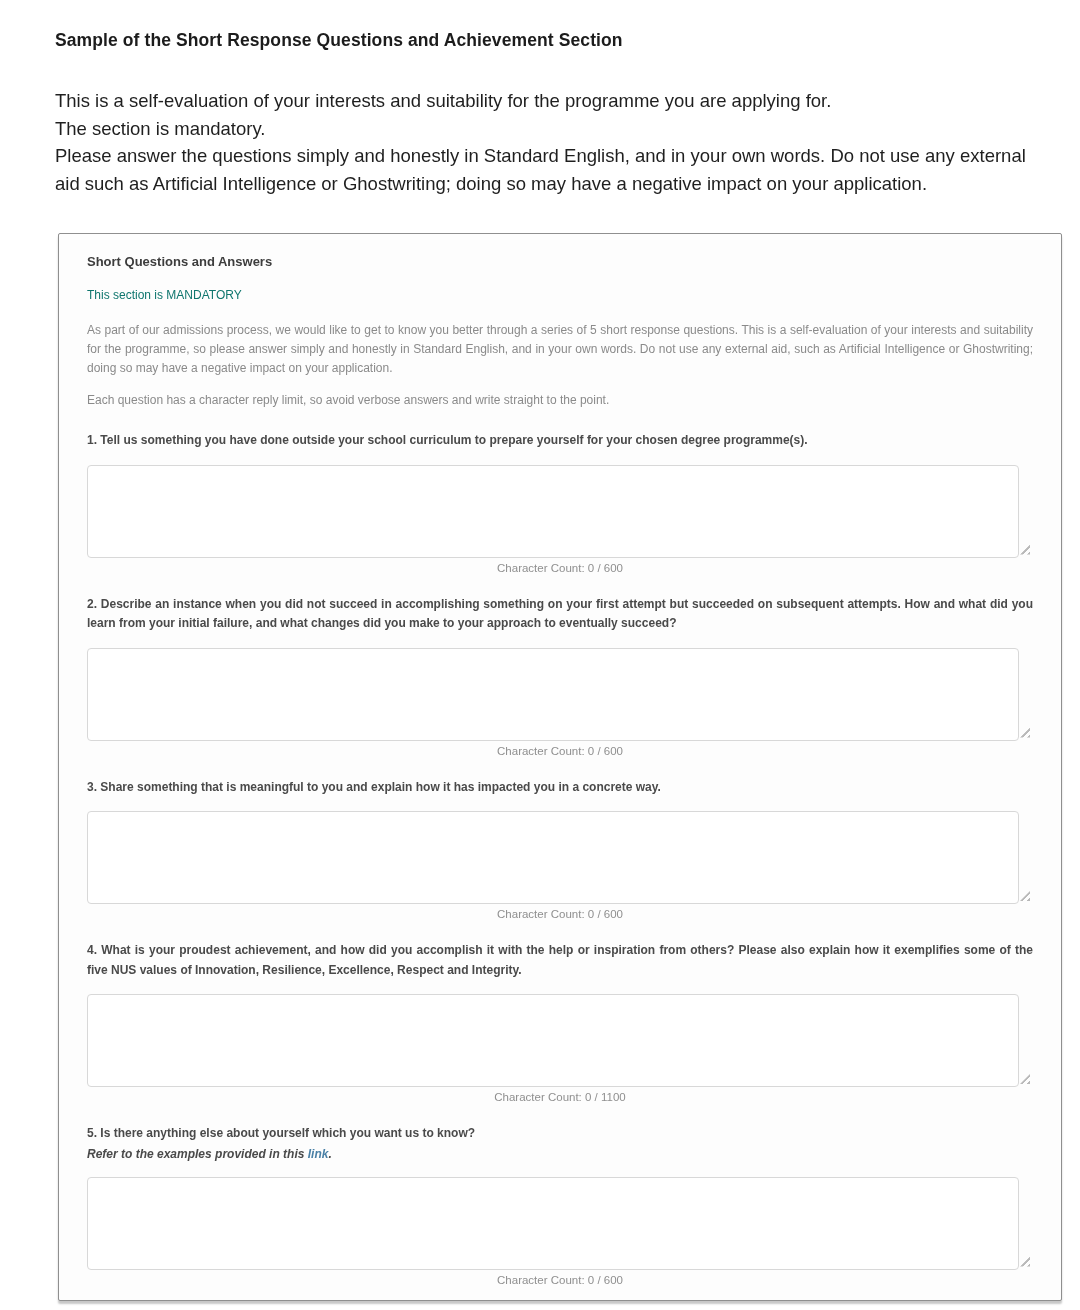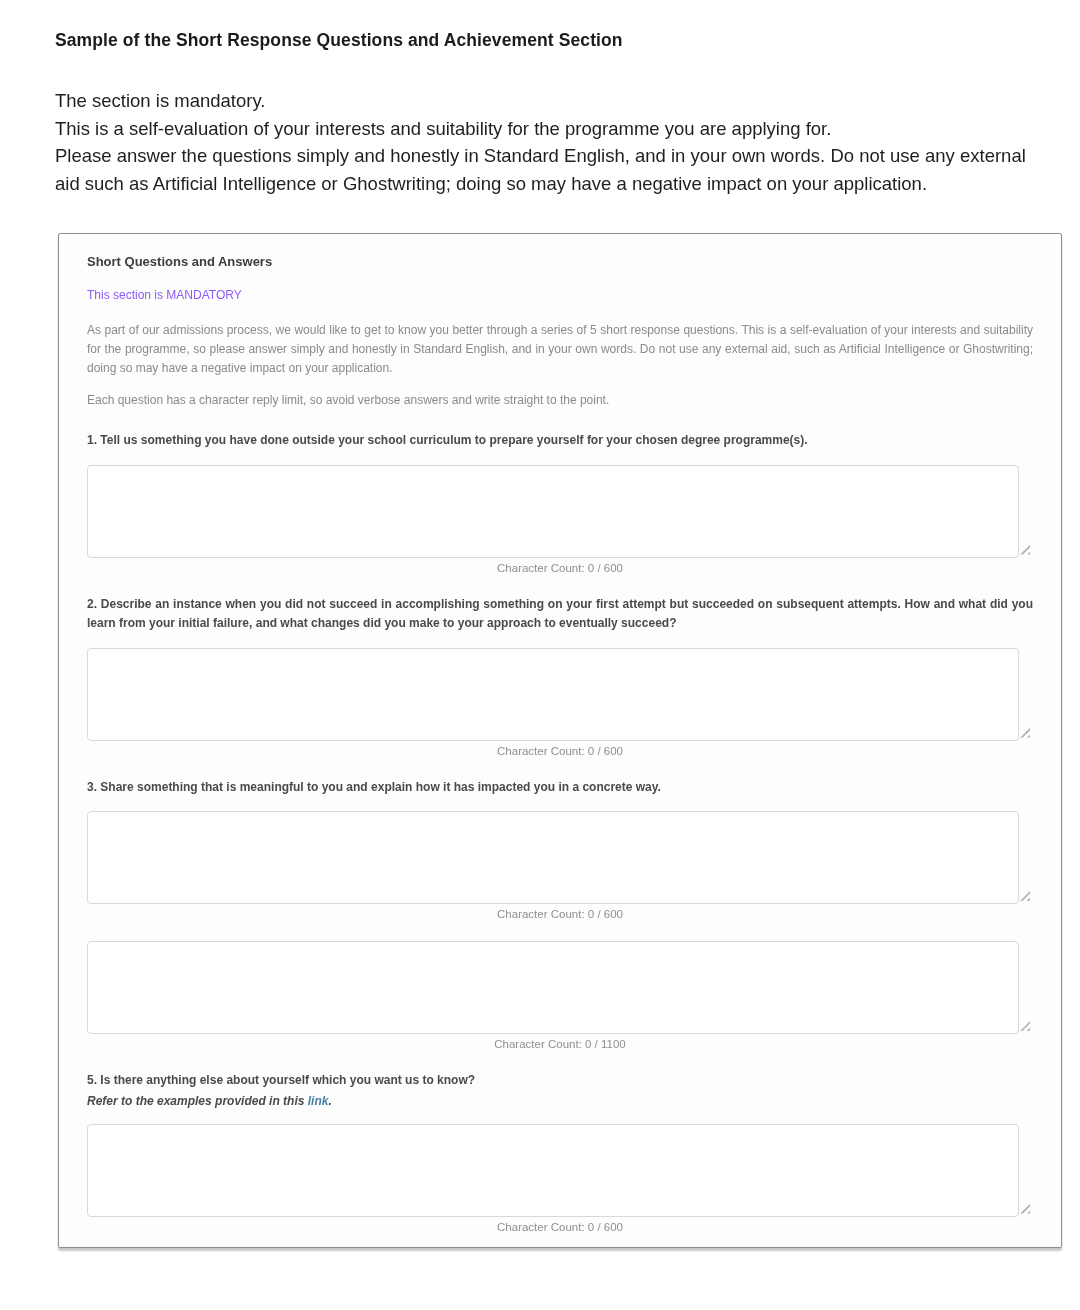--- a/index.html
+++ b/index.html
@@ -111,30 +111,30 @@
   .link { text-decoration: none; }
 </style>
 </head>
 <body>
 
 <div class="page">
 
   <div class="doc-title">Sample of the Short Response Questions and Achievement Section</div>
 
   <div class="doc-intro">
+    <div>This is a self-evaluation of your interests and suitability for the programme you are applying for.</div>
     <div>The section is mandatory.</div>
-    <div>This is a self-evaluation of your interests and suitability for the programme you are applying for.</div>
     <div>Please answer the questions simply and honestly in Standard English, and in your own words. Do not use any external aid such as Artificial Intelligence or Ghostwriting; doing so may have a negative impact on your application.</div>
   </div>
 
   <div class="form-box">
 
     <div class="form-heading">Short Questions and Answers</div>
 
-    <div class="mandatory-notice" id="mandatory-notice" style="color: #8b5cf6;">This section is MANDATORY</div>
+    <div class="mandatory-notice" id="mandatory-notice" style="color: #0f766e;">This section is MANDATORY</div>
 
     <div class="form-intro">As part of our admissions process, we would like to get to know you better through a series of 5 short response questions. This is a self-evaluation of your interests and suitability for the programme, so please answer simply and honestly in Standard English, and in your own words. Do not use any external aid, such as Artificial Intelligence or Ghostwriting; doing so may have a negative impact on your application.</div>
 
     <div class="form-note">Each question has a character reply limit, so avoid verbose answers and write straight to the point.</div>
 
     <div class="question-block">
       <div class="question-label">1. Tell us something you have done outside your school curriculum to prepare yourself for your chosen degree programme(s).</div>
       <div class="textarea-wrap">
         <textarea class="answer-textarea" style=""></textarea>
         <div class="resize-grip"></div>
@@ -154,20 +154,21 @@
     <div class="question-block">
       <div class="question-label">3. Share something that is meaningful to you and explain how it has impacted you in a concrete way.</div>
       <div class="textarea-wrap">
         <textarea class="answer-textarea" style=""></textarea>
         <div class="resize-grip"></div>
       </div>
       <div class="char-count">Character Count: 0 / 600</div>
     </div>
 
     <div class="question-block">
+      <div class="question-label">4. What is your proudest achievement, and how did you accomplish it with the help or inspiration from others? Please also explain how it exemplifies some of the five NUS values of Innovation, Resilience, Excellence, Respect and Integrity.</div>
       <div class="textarea-wrap">
         <textarea class="answer-textarea" style=""></textarea>
         <div class="resize-grip"></div>
       </div>
       <div class="char-count">Character Count: 0 / 1100</div>
     </div>
 
     <div class="question-block">
       <div class="question-label">5. Is there anything else about yourself which you want us to know?</div>
       <div class="question-sublabel"><span>Refer to the examples provided in this </span><a href="#" class="link" id="examples-link" style="color: rgb(74, 128, 166);">link</a><span>.</span></div>

